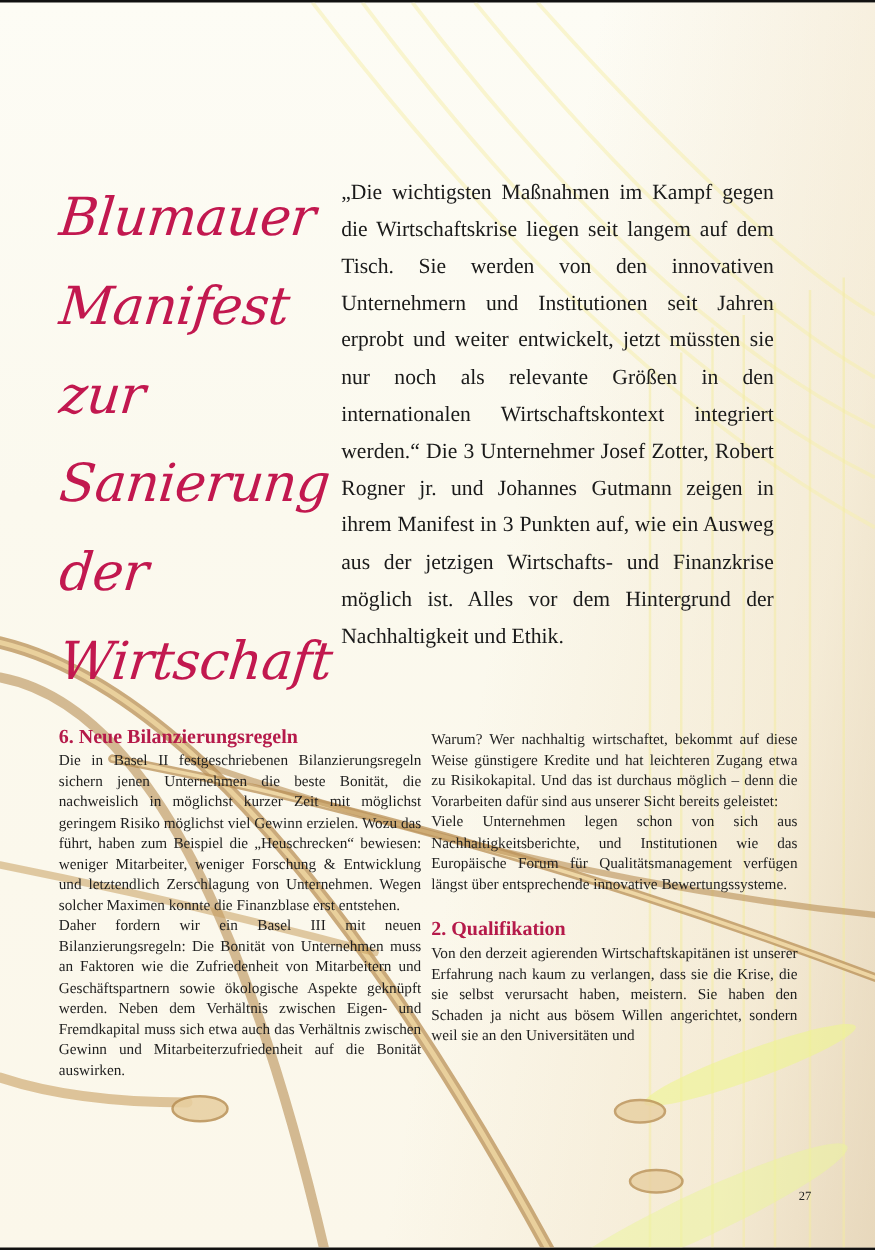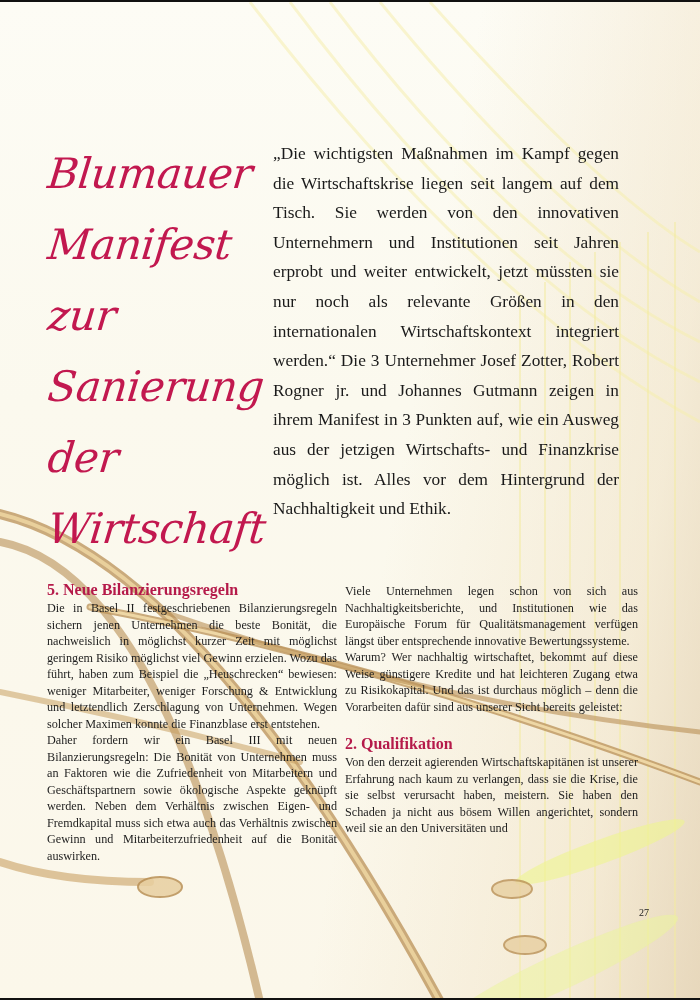--- a/index.html
+++ b/index.html
@@ -29,21 +29,21 @@
     }
     .col p { margin: 0; }
     .col h2 {
       margin: 0 0 1px 0; font-family: "Liberation Serif", serif; font-weight: bold;
       font-size: 16px; line-height: 19px; color: #b51a4a;
     }
     .col-left { left: 47px; top: 578px; }
     .col-right { left: 345px; top: 581px; width: 293px; }
     .col-right h2 { margin-top: 19px; }
     .page-number {
-      position: absolute; left: 639px; top: 905px;
+      position: absolute; left: 639px; top: 950px;
       font-family: "Liberation Serif", serif; font-size: 10px; color: #222;
     }
   </style>
 </head>
 <body>
 
 <div class="page">
 
   <svg class="rays" width="700" height="996" viewBox="0 0 700 996">
     <defs>
@@ -94,26 +94,26 @@
     <div>Manifest</div>
     <div>zur</div>
     <div>Sanierung</div>
     <div>der</div>
     <div>Wirtschaft</div>
   </div>
 
   <div class="intro">„Die wichtigsten Maßnahmen im Kampf gegen die Wirtschaftskrise liegen seit langem auf dem Tisch. Sie werden von den innovativen Unternehmern und Institutionen seit Jahren erprobt und weiter entwickelt, jetzt müssten sie nur noch als relevante Größen in den internationalen Wirtschaftskontext integriert werden.“ Die 3 Unternehmer Josef Zotter, Robert Rogner jr. und Johannes Gutmann zeigen in ihrem Manifest in 3 Punkten auf, wie ein Ausweg aus der jetzigen Wirtschafts- und Finanzkrise möglich ist. Alles vor dem Hintergrund der Nachhaltigkeit und Ethik.</div>
 
   <div class="col col-left">
-    <h2>5. Neue Bilanzierungsregeln</h2>
+    <h2>6. Neue Bilanzierungsregeln</h2>
     <p>Die in Basel II festgeschriebenen Bilanzierungsregeln sichern jenen Unternehmen die beste Bonität, die nachweislich in möglichst kurzer Zeit mit möglichst geringem Risiko möglichst viel Gewinn erzielen. Wozu das führt, haben zum Beispiel die „Heuschrecken“ bewiesen: weniger Mitarbeiter, weniger Forschung &amp; Entwicklung und letztendlich Zerschlagung von Unternehmen. Wegen solcher Maximen konnte die Finanzblase erst entstehen.</p>
     <p>Daher fordern wir ein Basel III mit neuen Bilanzierungsregeln: Die Bonität von Unternehmen muss an Faktoren wie die Zufriedenheit von Mitarbeitern und Geschäftspartnern sowie ökologische Aspekte geknüpft werden. Neben dem Verhältnis zwischen Eigen- und Fremdkapital muss sich etwa auch das Verhältnis zwischen Gewinn und Mitarbeiterzufriedenheit auf die Bonität auswirken.</p>
   </div>
 
   <div class="col col-right">
+    <p>Warum? Wer nachhaltig wirtschaftet, bekommt auf diese Weise günstigere Kredite und hat leichteren Zugang etwa zu Risikokapital. Und das ist durchaus möglich – denn die Vorarbeiten dafür sind aus unserer Sicht bereits geleistet:</p>
     <p>Viele Unternehmen legen schon von sich aus Nachhaltigkeitsberichte, und Institutionen wie das Europäische Forum für Qualitätsmanagement verfügen längst über entsprechende innovative Bewertungssysteme.</p>
-    <p>Warum? Wer nachhaltig wirtschaftet, bekommt auf diese Weise günstigere Kredite und hat leichteren Zugang etwa zu Risikokapital. Und das ist durchaus möglich – denn die Vorarbeiten dafür sind aus unserer Sicht bereits geleistet:</p>
     <h2>2. Qualifikation</h2>
     <p>Von den derzeit agierenden Wirtschaftskapitänen ist unserer Erfahrung nach kaum zu verlangen, dass sie die Krise, die sie selbst verursacht haben, meistern. Sie haben den Schaden ja nicht aus bösem Willen angerichtet, sondern weil sie an den Universitäten und</p>
   </div>
 
   <div class="page-number">27</div>
 </div>
 
 </body></html>

